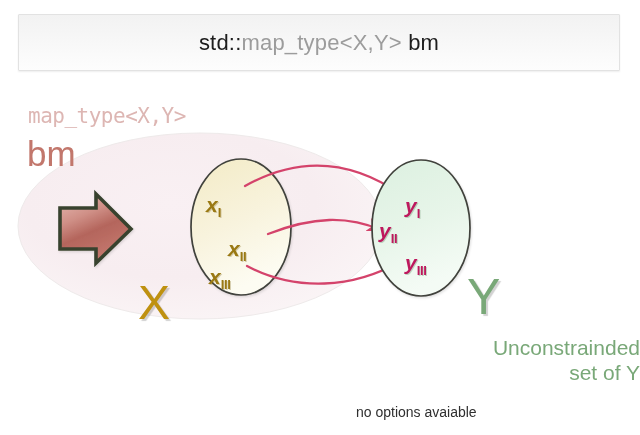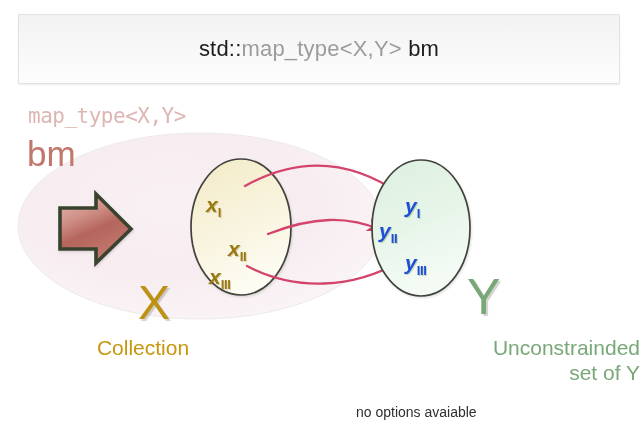--- a/index.html
+++ b/index.html
@@ -18,21 +18,21 @@
     background: #ffffff;
     overflow: hidden;
   }
 
   
   #title-bar {
     position: absolute;
     left: 18px;
     top: 14px;
     width: 602px;
-    height: 70px;
+    height: 57px;
     box-sizing: border-box;
     background: linear-gradient(to bottom, #f2f2f2 0%, #f7f7f7 45%, #fdfdfd 100%);
     border: 1px solid #e2e2e2;
     border-radius: 1px;
     box-shadow: 0 1px 2px rgba(0,0,0,0.07);
     display: flex;
     align-items: center;
     justify-content: center;
   }
   #title-text {
@@ -89,21 +89,21 @@
     font-variant: small-caps;
     vertical-align: sub;
     letter-spacing: -0.3px;
   }
   .x-node {
     color: #9a7913;
     text-shadow: 1px 1px 0 rgba(120,95,15,0.28);
     margin-top: 13px;
   }
   .y-node {
-    color: #1d4ed8;
+    color: #be185d;
     text-shadow: 1px 1px 0 rgba(70,110,70,0.28);
   }
 
   #node-x1 { left: 206px; top: 180px; }
   #node-x2 { left: 228px; top: 224px; }
   #node-x3 { left: 209px; top: 252px; }
   #node-y1 { left: 405px; top: 194px; }
   #node-y2 { left: 379px; top: 219px; }
   #node-y3 { left: 405px; top: 251px; }
 
@@ -215,21 +215,20 @@
   <div class="set-node x-node" id="node-x3"><span>x</span><span class="sub">III</span></div>
 
   <div class="set-node y-node" id="node-y1"><span>y</span><span class="sub">I</span></div>
   <div class="set-node y-node" id="node-y2"><span>y</span><span class="sub">II</span></div>
   <div class="set-node y-node" id="node-y3"><span>y</span><span class="sub">III</span></div>
 
   <div class="lbl" id="glyph-x">X</div>
   <div class="lbl" id="glyph-y">Y</div>
 
   <div class="lbl" id="caption-x">
-    <div>Collection</div>
   </div>
   <div class="lbl" id="caption-y">
     <div>Unconstrainded</div>
     <div>set of Y</div>
   </div>
   <div class="lbl" id="caption-note">no options avaiable</div>
 
 </div>
 
 </body></html>

